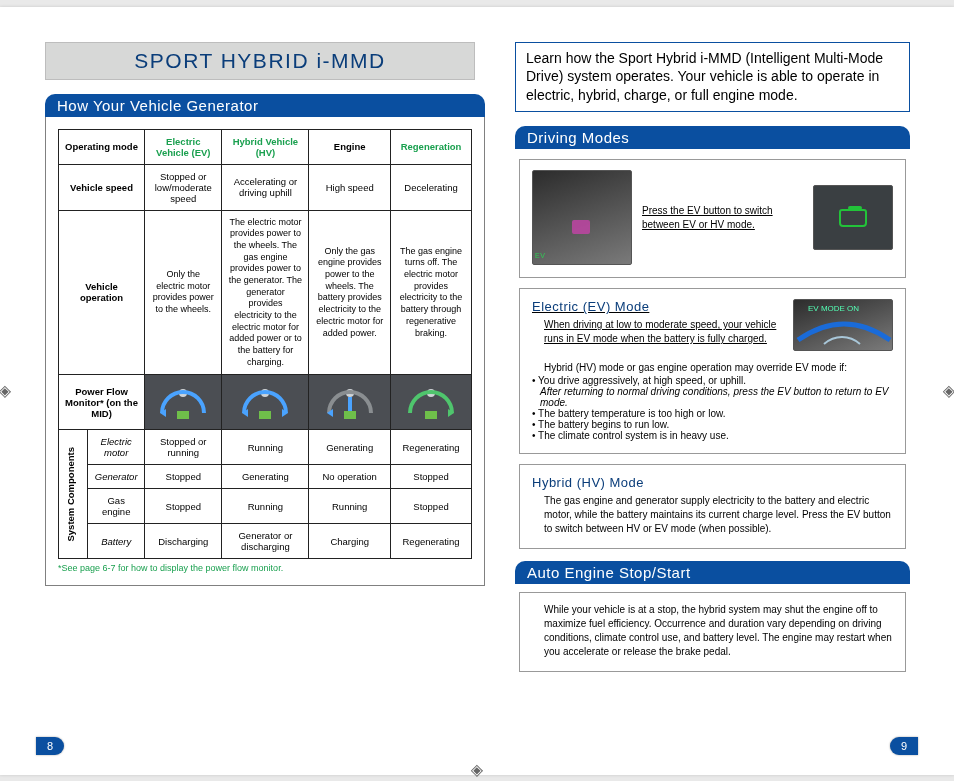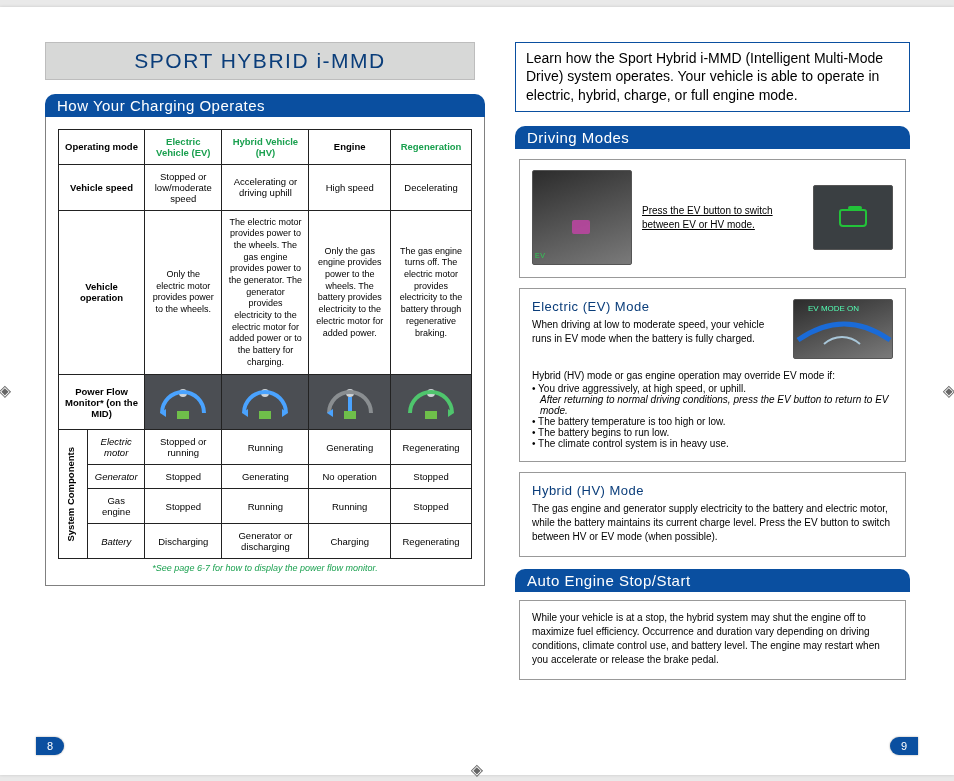--- a/index.html
+++ b/index.html
@@ -109,23 +109,22 @@
   .pf-svg { display:block; margin:0 auto; }
 
   .vert-head {
     writing-mode: vertical-rl;
     transform: rotate(180deg);
     font-weight: bold;
     min-width: 16px;
   }
 
   .foot-note {
-    text-align: center;
+    text-align: left;
     color: #1aa04f;
-    font-style: italic;
     font-size: 9px;
     margin-top: 4px;
     font-family: Arial, sans-serif;
   }
 
   
   .sub-box {
     border: 1px solid #999;
     background: #fff;
     margin-top: 10px;
@@ -135,21 +134,21 @@
   .sub-title {
     color: #0a3d7a;
     font-family: 'Arial Narrow', Arial, sans-serif;
     font-size: 13px;
     font-weight: 400;
     letter-spacing: .5px;
     margin-bottom: 4px;
   }
   .sub-box ul { padding-left: 0; list-style: none; }
   .sub-box li::before { content: "• "; }
-  .sub-box p { line-height: 1.4; }
+  .sub-box p { line-height: 1.4; margin-left: 12px; }
   .italic { font-style: italic; margin-left: 8px; }
 
   .photo-row { display:flex; align-items:center; gap:10px;text-decoration:underline; }
   .photo {
     background: linear-gradient(160deg,#2c2c2c,#7a7a7a);
     border: 1px solid #555;
     border-radius: 2px;
   }
   .shifter { width: 100px; height: 95px; position: relative; }
   .shifter::after{
@@ -160,21 +159,21 @@
     position:absolute; left:2px; bottom:5px; font-size:7px; color:#2ece53;
     font-family:Arial,sans-serif; letter-spacing:.5px;
   }
   .dash-icon { width: 80px; height: 65px; background:#3a3f42; display:flex; align-items:center; justify-content:center;}
   .dash-icon-inner{
     width:28px; height:18px; border:2px solid #22c339; border-radius:3px 3px 4px 4px;
     position:relative;
   }
   .dash-icon-inner::before{ content:''; position:absolute; top:-5px; left:7px; width:14px; height:4px; background:#22c339; border-radius:2px;}
   .dash-indicator {
-    width: 100px; height: 60px;
+    width: 100px; height: 52px;
     position: relative;
     overflow:hidden;
   }
   .ev-mode-text{
     position:absolute; top:4px; left:14px; color:#53ffb4; font-size:8px; font-family:Arial,sans-serif;
     white-space:nowrap;
   }
 
   .page-badge {
     position:absolute;
@@ -198,21 +197,21 @@
   <div class="reg-mark reg-left"></div>
   <div class="reg-mark reg-right"></div>
   <div class="reg-mark reg-bottom"></div>
 
   <div class="col left-col">
 
     <div class="top-row">
       <div class="title-band">SPORT HYBRID i-MMD</div>
     </div>
 
-    <div class="sect-bar">How Your Charging Operates</div>
+    <div class="sect-bar">How Your Vehicle Generator</div>
     <div class="panel">
 
       <table class="modes">
         <tbody>
             <tr>
           <th colspan="2" class="rowlabel">Operating mode</th>
           <th class="green-head">Electric Vehicle (EV)</th>
           <th class="green-head">Hybrid Vehicle (HV)</th>
           <th>Engine</th>
           <th class="green-head">Regeneration</th>
@@ -327,21 +326,21 @@
           </div>
           <div style="flex:1; font-size:10px; line-height:1.35;">Press the EV button to switch between EV or HV mode.</div>
           <div class="photo dash-icon">
             <div class="dash-icon-inner"></div>
           </div>
         </div>
       </div>
 
       <div class="sub-box">
         <div style="display:flex; gap:10px;">
-          <div style="flex:1;">
+          <div style="flex:1;text-decoration:underline;">
             <div class="sub-title">Electric (EV) Mode</div>
             <p>When driving at low to moderate speed, your vehicle runs in EV mode when the battery is fully charged.</p>
           </div>
           <div class="photo dash-indicator">
             <span class="ev-mode-text">EV MODE ON</span>
             <svg width="100" height="52" style="position:absolute;top:0;left:0;">
               <path d="M4 40 Q50 8 96 40" fill="none" stroke="#1a6bd8" stroke-width="5"></path>
               <path d="M30 44 q8 -7 18 -7 q10 0 18 7" fill="none" stroke="#a8c6d8" stroke-width="2"></path>
             </svg>
           </div>

